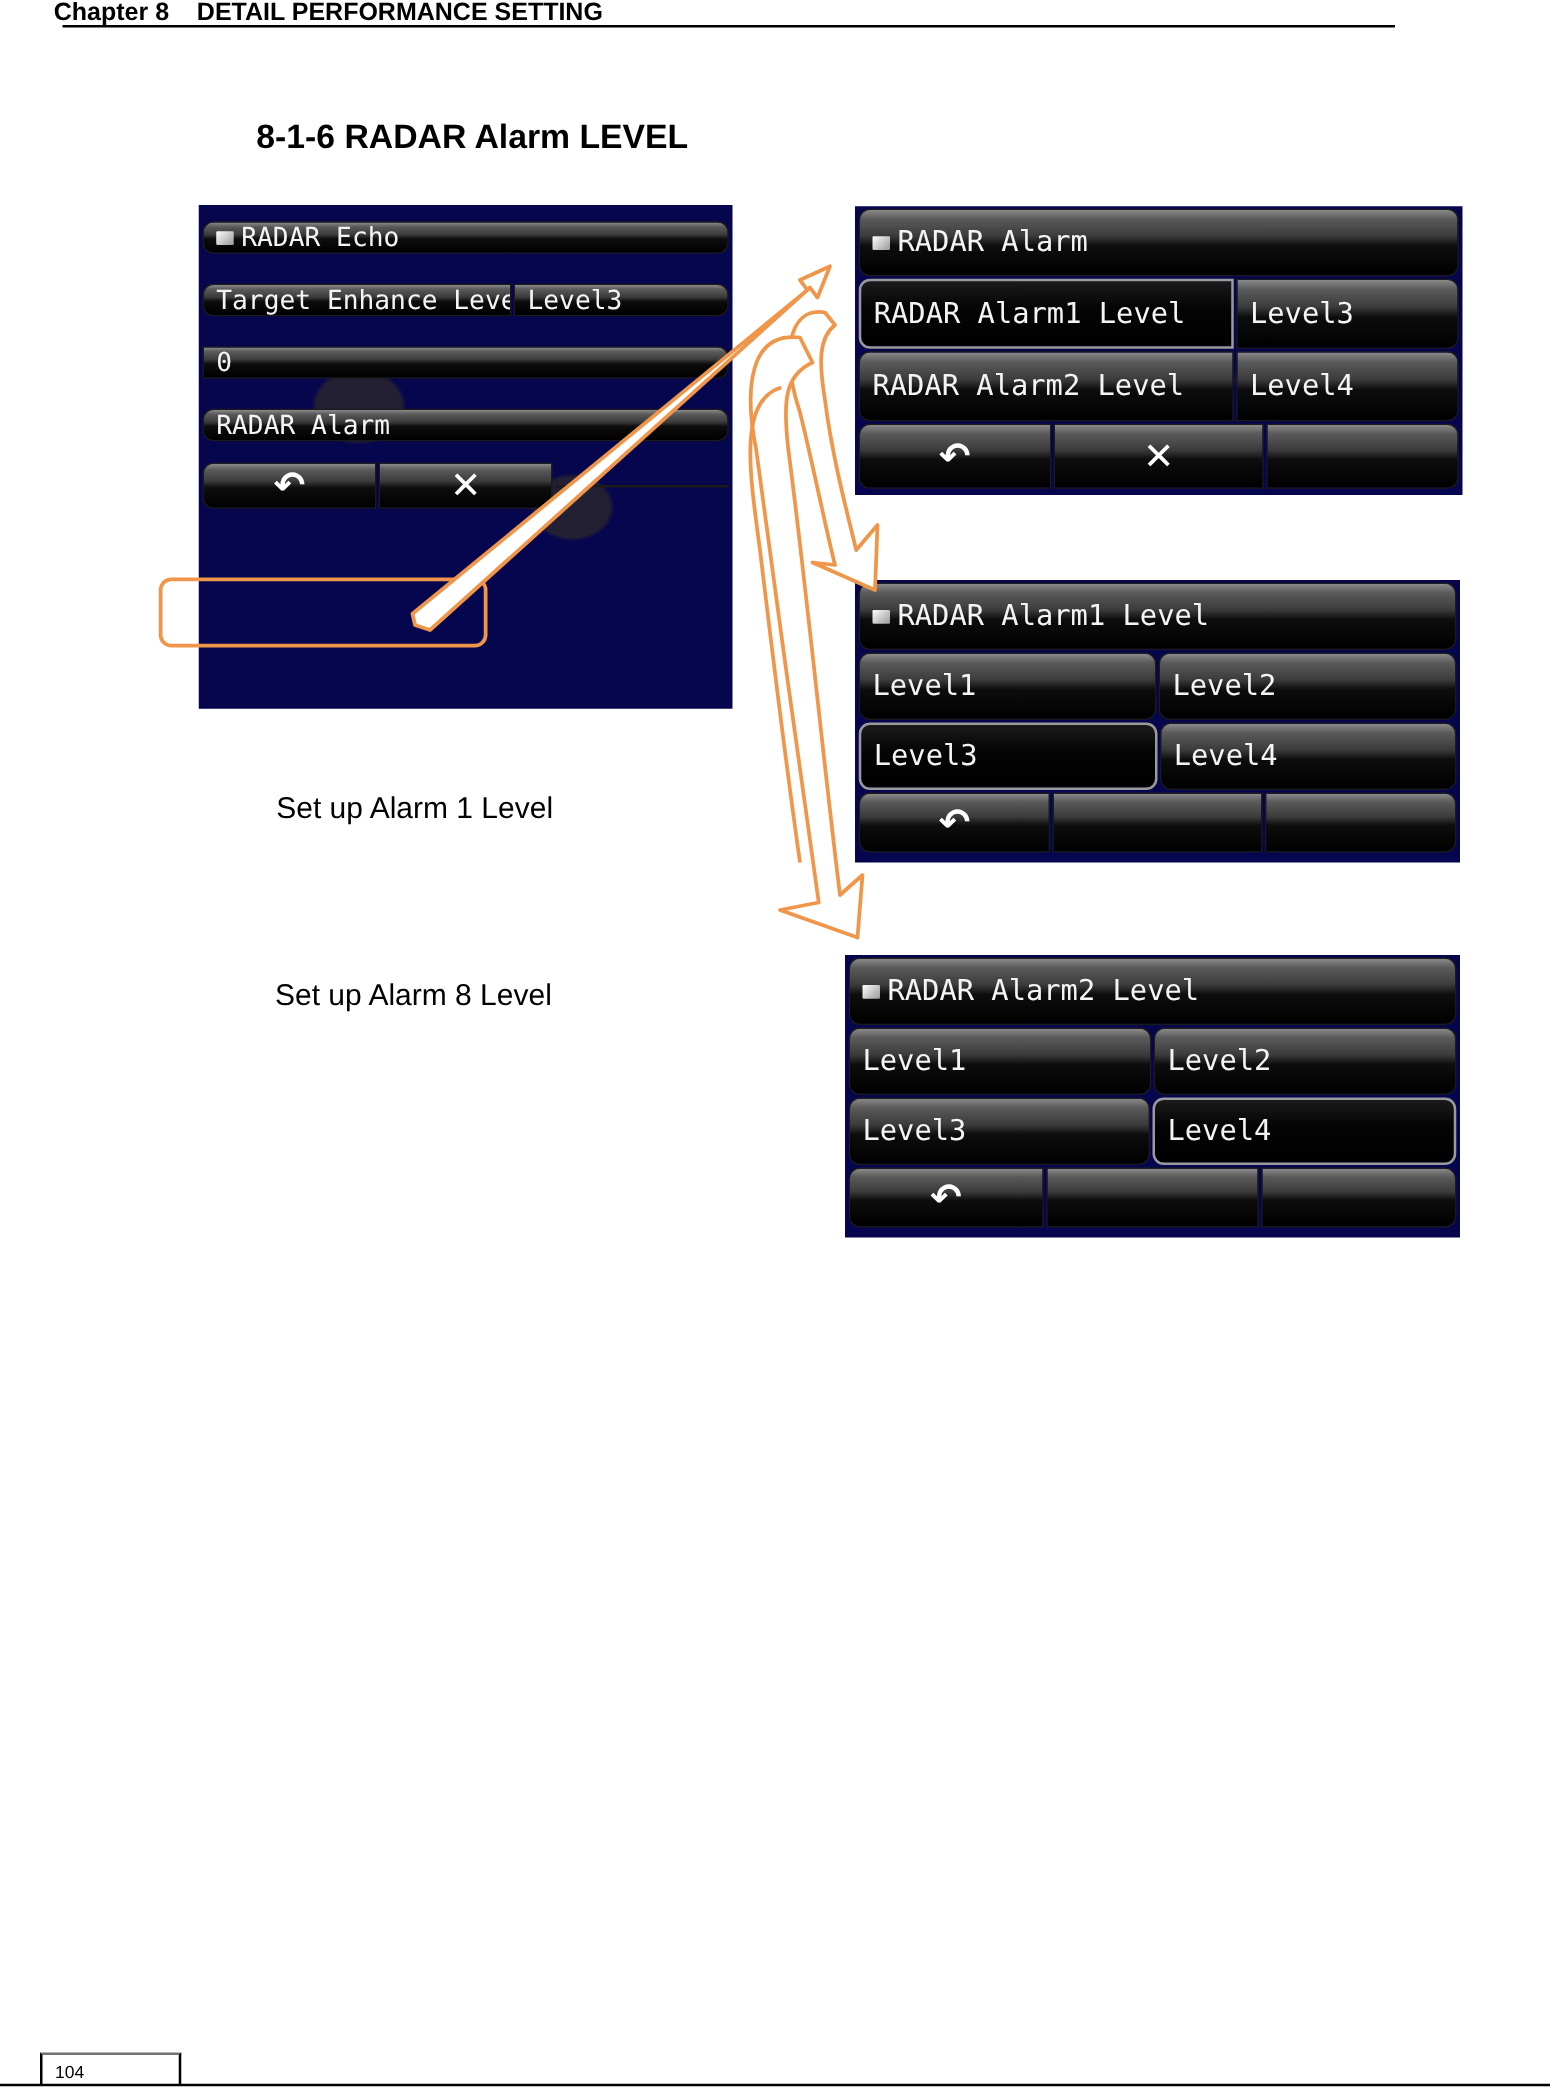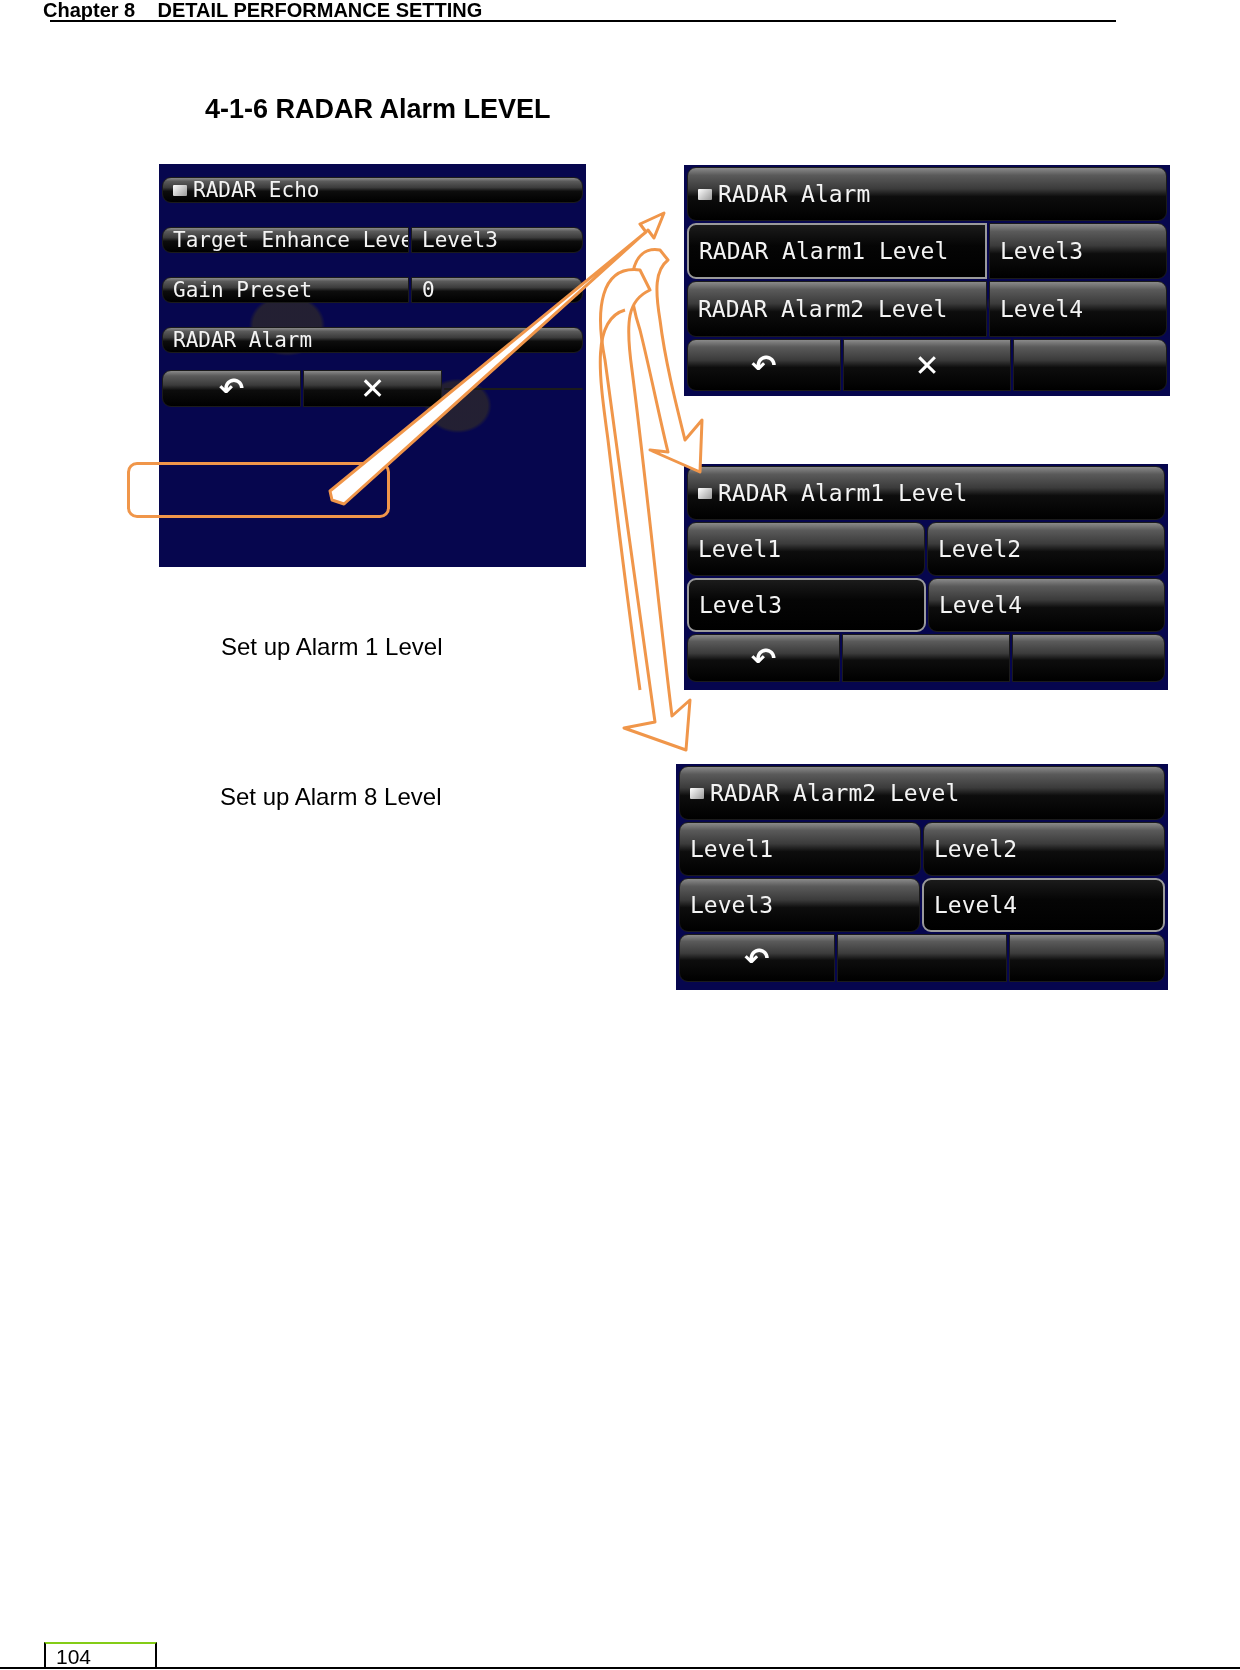--- a/index.html
+++ b/index.html
@@ -2,21 +2,21 @@
 <html><head>
 <meta charset="utf-8">
 <style>
   html,body{margin:0;padding:0;background:#fff;}
   body{width:1240px;height:1670px;position:relative;overflow:hidden;font-family:"Liberation Sans",sans-serif;color:#000;}
   .abs{position:absolute;}
   .chapter{left:43px;top:0px;font-weight:bold;font-size:20px;line-height:20px;white-space:pre;}
   .chapter-rule{left:50px;top:20px;width:1066px;height:2px;background:#000;}
   .section-title{left:205px;top:94px;font-weight:bold;font-size:27px;}
   .caption{font-size:24px;}
-  .page-box{left:44px;top:1642px;width:113px;height:26px;border-left:2px solid #000;border-top:2px solid #84cc16;border-right:2px solid #000;box-sizing:border-box;font-size:21px;padding-left:10px;line-height:26px;}
+  .page-box{left:32px;top:1642px;width:113px;height:26px;border-left:2px solid #000;border-top:2px solid #737373;border-right:2px solid #000;box-sizing:border-box;font-size:14px;padding-left:10px;line-height:26px;}
   .page-rule{left:0;top:1667px;width:1240px;height:2px;background:#000;}
 
   .panel{position:absolute;background:#06064e;box-sizing:border-box;padding:2px 3px;
     background-image:
       radial-gradient(ellipse at 30% 40%, rgba(90,80,0,.35) 0 8%, transparent 9%),
       radial-gradient(ellipse at 70% 60%, rgba(90,80,0,.35) 0 7%, transparent 8%);
   }
   .row{display:flex;gap:2px;box-sizing:border-box;}
   .btn{flex:1;border-radius:9px;box-sizing:border-box;position:relative;
     background:linear-gradient(#8a8a8a 0%,#5a5a5a 14%,#3b3b3b 40%,#0d0d0d 55%,#000 100%);
@@ -47,35 +47,34 @@
   #p-a1 .btn,#p-a2 .btn{font-size:23px;}
 
   .overlay{left:0;top:0;width:1240px;height:1670px;pointer-events:none;}
   .highlight{left:127px;top:462px;width:263px;height:56px;border:3px solid #f0964a;border-radius:10px;box-sizing:border-box;}
 </style>
 </head>
 <body>
 
 <div class="abs chapter">Chapter 8    DETAIL PERFORMANCE SETTING</div>
 <div class="abs chapter-rule"></div>
-<div class="abs section-title">4-1-6 RADAR Alarm LEVEL</div>
+<div class="abs section-title">8-1-6 RADAR Alarm LEVEL</div>
 
 <div class="panel" id="p-echo">
   <div class="row">
       <div class="btn">
         <span class="flag"></span>
         <span>RADAR Echo</span>
       </div>
     </div>
   <div class="row">
     <div class="btn lbl" style="flex:0 0 247px">Target Enhance Level</div>
     <div class="btn val" style="flex:1">Level3</div>
   </div>
   <div class="row">
-    <div class="btn lbl" style="flex:0 0 247px">Gain Preset</div>
     <div class="btn val" style="flex:1">0</div>
   </div>
   <div class="row">
       <div class="btn">RADAR Alarm</div>
     </div>
   <div class="row bar" style="height:45px;margin-bottom:0">
     <div class="btn center">
         <span class="glyph">↶</span>
       </div>
     <div class="btn center">

